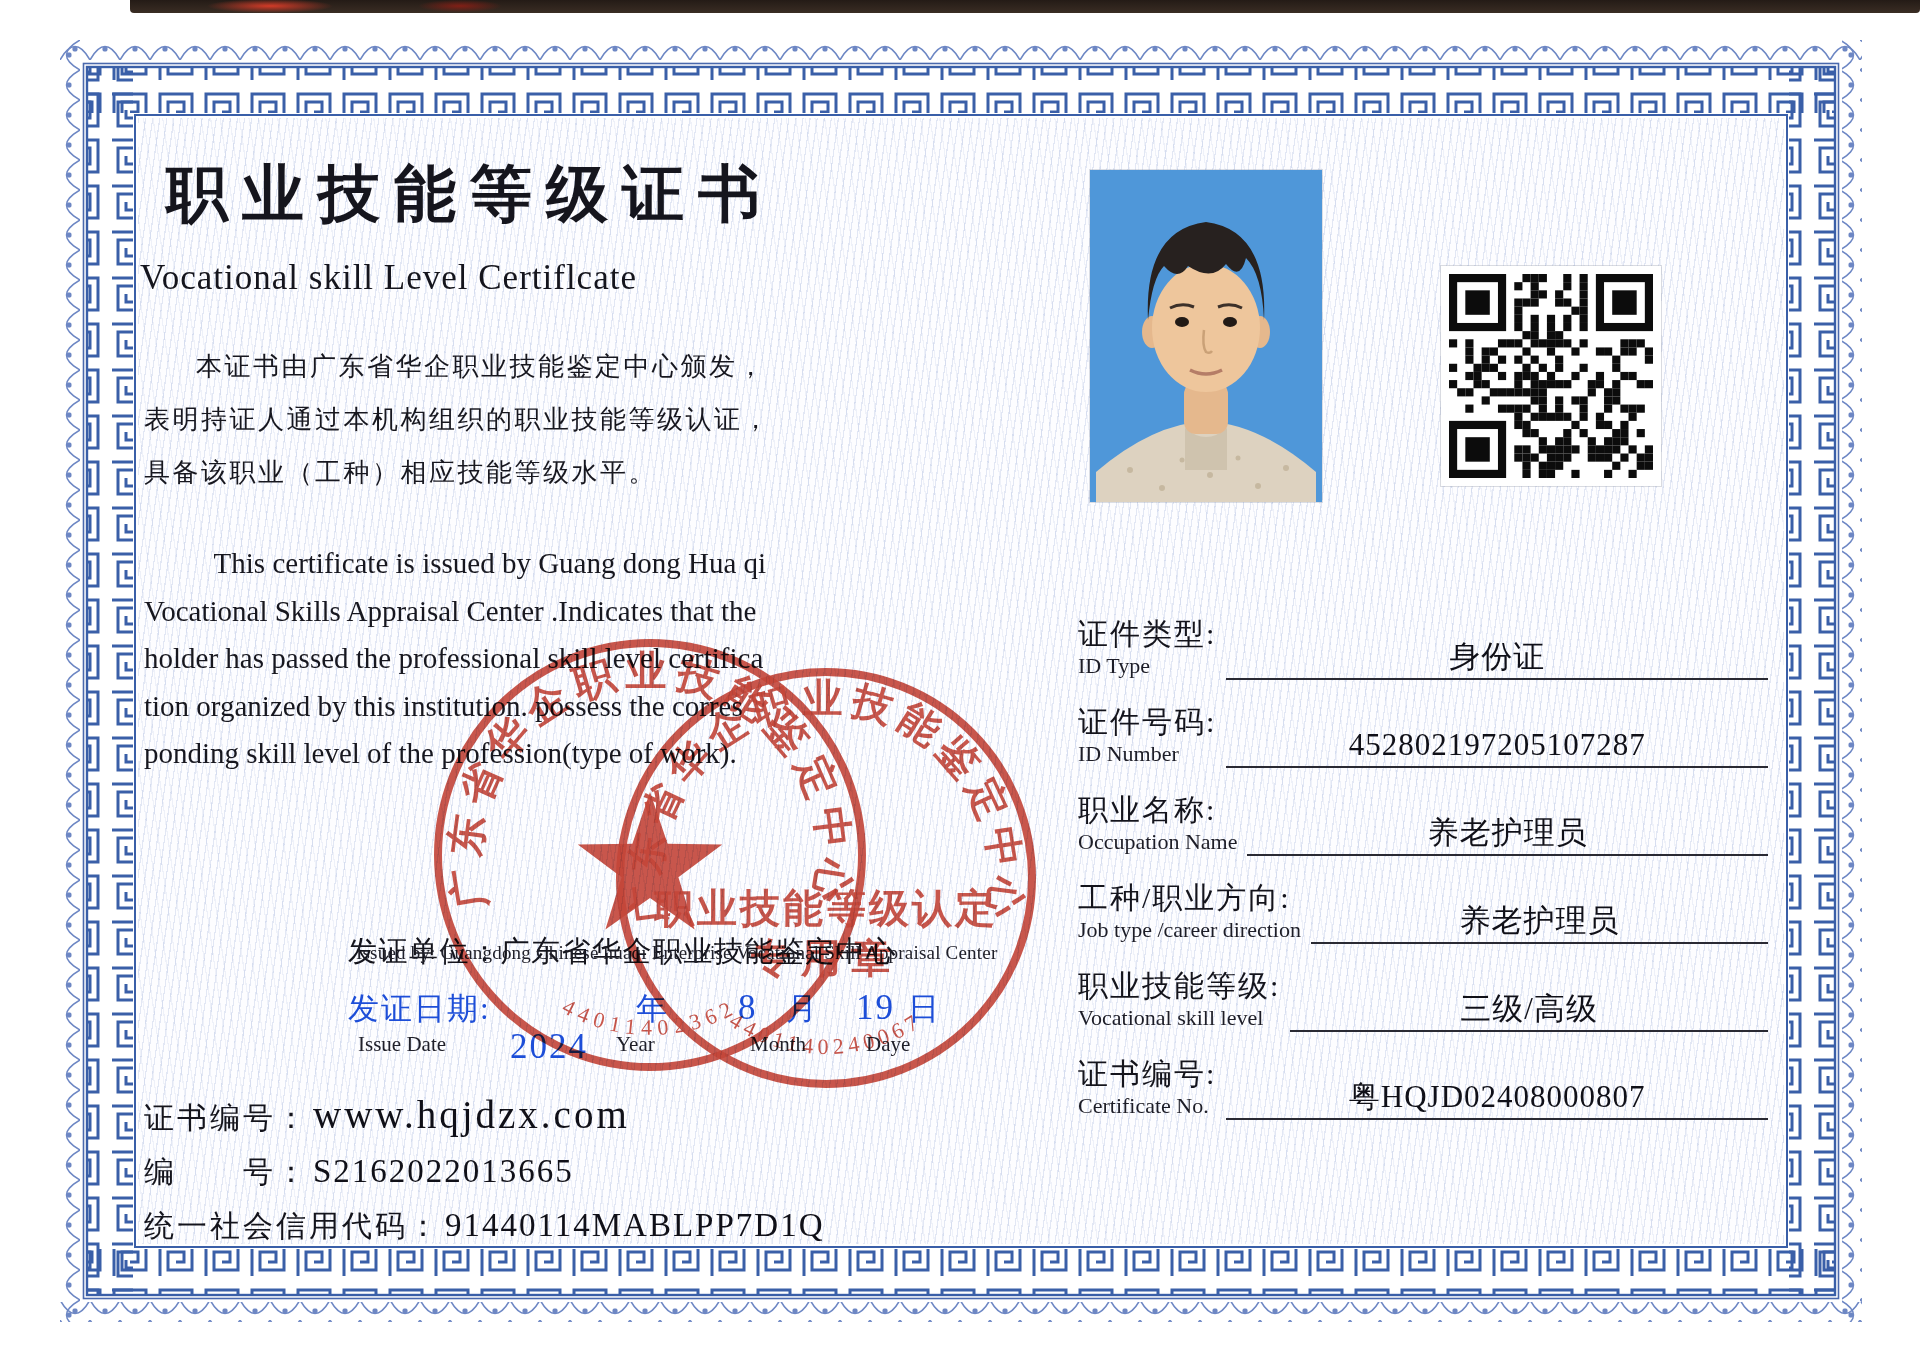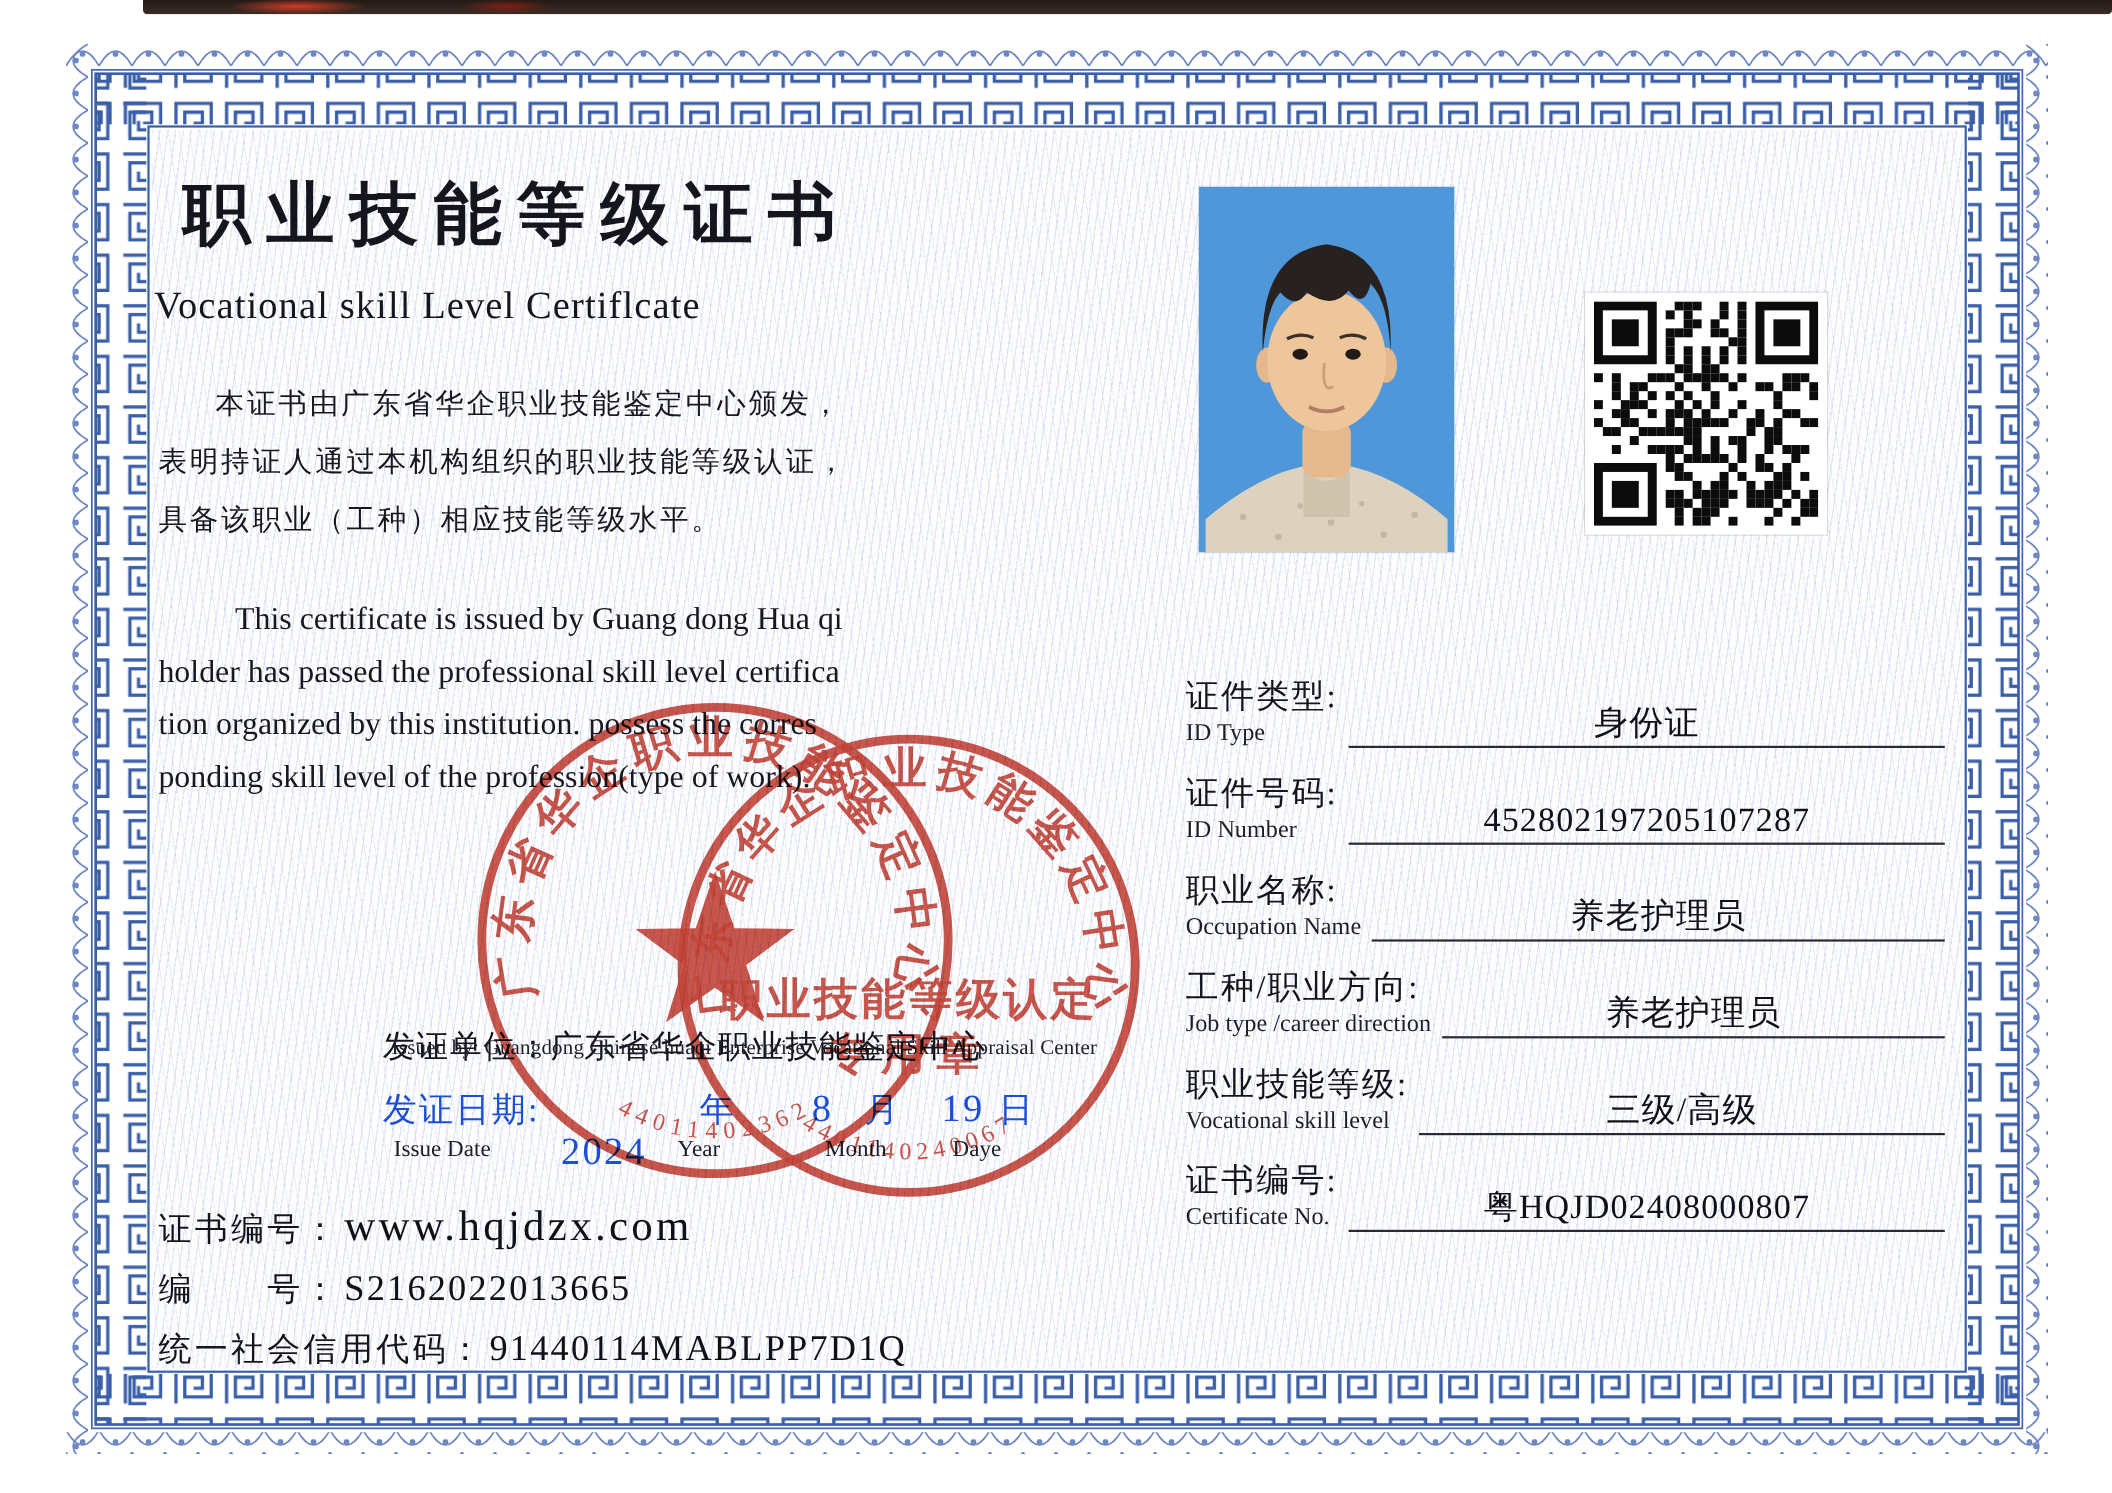--- a/index.html
+++ b/index.html
@@ -113,20 +113,21 @@
       <div class="title-en">Vocational skill Level  Certiflcate</div>
 
       <div class="intro-cn">
         <div class="ind">本证书由广东省华企职业技能鉴定中心颁发，</div>
         <div>表明持证人通过本机构组织的职业技能等级认证，</div>
         <div>具备该职业（工种）相应技能等级水平。</div>
       </div>
 
       <div class="intro-en">
         <div class="ind">This certificate is issued by Guang dong Hua qi</div>
+        <div>Vocational Skills Appraisal Center .Indicates that the</div>
         <div>holder has passed the professional skill level certifica</div>
         <div>tion organized by this institution. possess the corres</div>
         <div>ponding  skill level of the profession(type of  work).</div>
       </div>
 
       <div class="issued-line">
         <span>发证单位：</span><span>广东省华企职业技能鉴定中心</span>
       </div>
       <div class="issued-sub">Issued by: Guangdong Chinese huaqi Enterprise Vocational Skill Appraisal Center</div>
 

